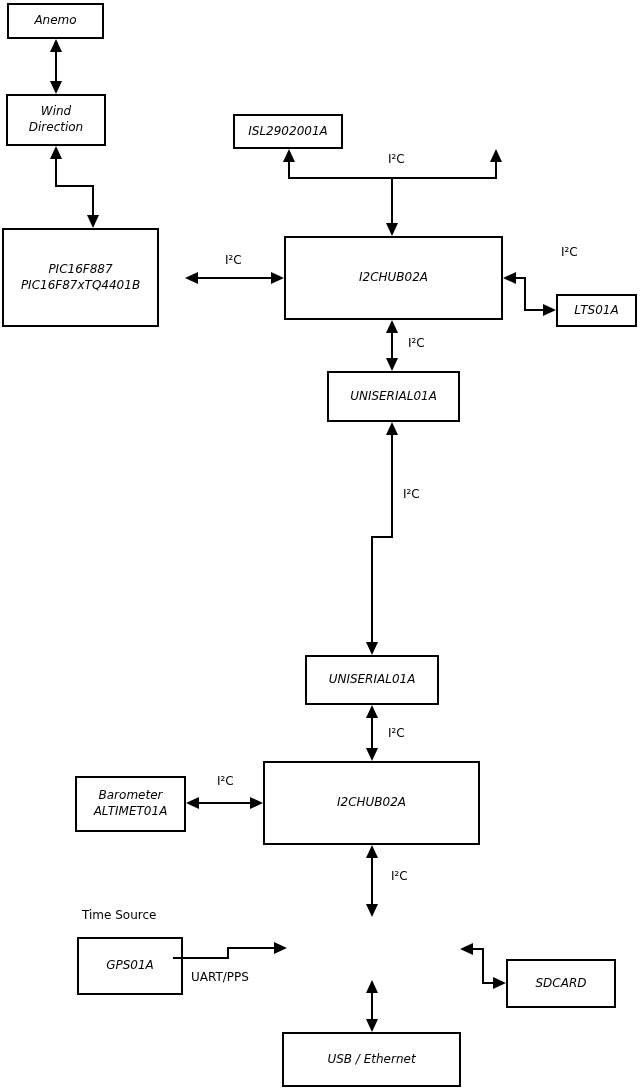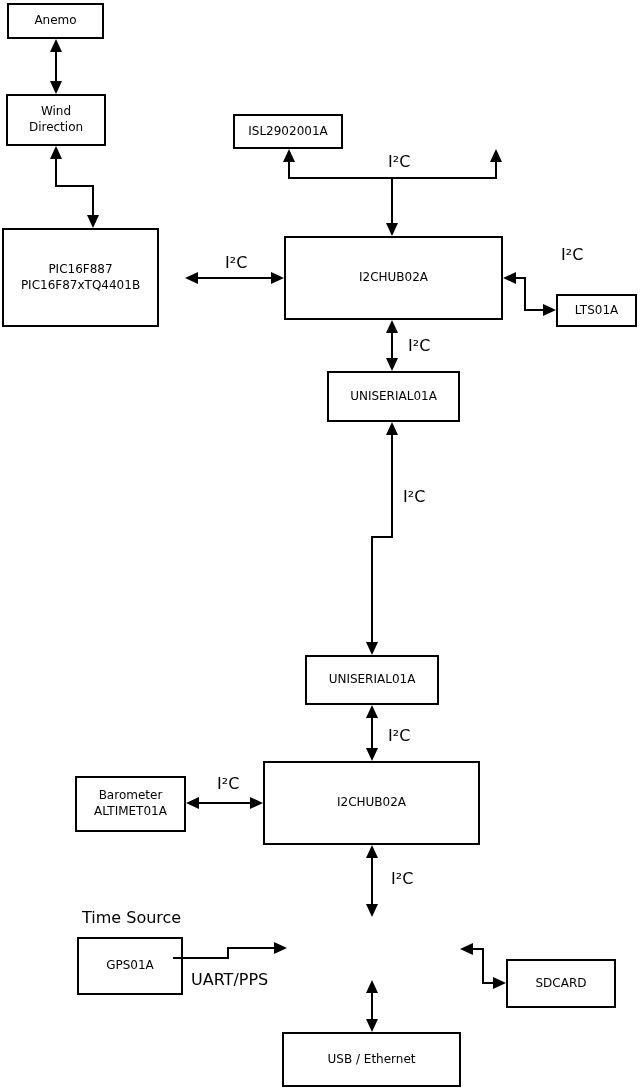--- a/index.html
+++ b/index.html
@@ -22,32 +22,32 @@
     border: 2px solid var(--line, #000000);
     display: flex;
     flex-direction: column;
     align-items: center;
     justify-content: center;
     text-align: center;
     font-size: 12px;
     line-height: 1.3;
     white-space: nowrap;
   }
-  .box span { display: block; }
+  .box span { display: block; font-style: italic; }
   .hl, .vl { position: absolute; background: var(--line, #000000); }
   .hl { height: 2px; }
   .vl { width: 2px; }
   .ah { position: absolute; width: 0; height: 0; }
   .ah.up    { border-left: 6px solid transparent; border-right: 6px solid transparent; border-bottom: 13px solid var(--line, #000000); }
   .ah.down  { border-left: 6px solid transparent; border-right: 6px solid transparent; border-top: 13px solid var(--line, #000000); }
   .ah.left  { border-top: 6px solid transparent; border-bottom: 6px solid transparent; border-right: 13px solid var(--line, #000000); }
   .ah.right { border-top: 6px solid transparent; border-bottom: 6px solid transparent; border-left: 13px solid var(--line, #000000); }
   .lbl {
     position: absolute;
-    font-size: 16px;
+    font-size: 12px;
     line-height: 1.1;
     white-space: nowrap;
   }
 </style>
 </head>
 <body>
 
 <div class="diagram">
 
   <div class="box" style="left:7px;top:3px;width:97px;height:36px">

